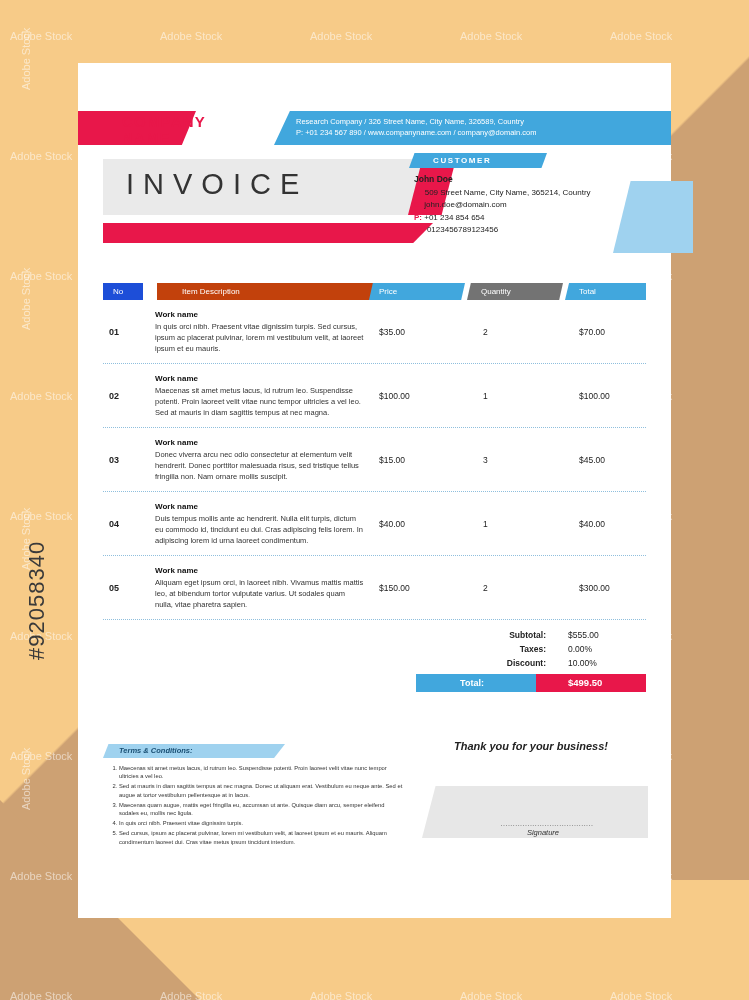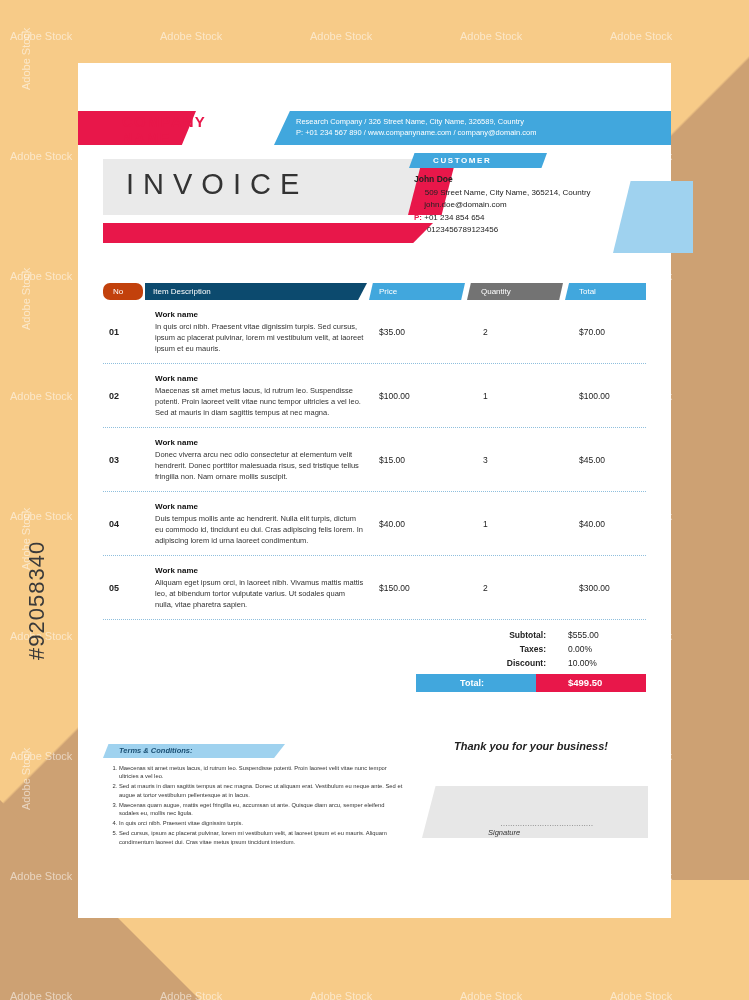--- a/index.html
+++ b/index.html
@@ -118,23 +118,23 @@
     clip-path: polygon(22% 0, 100% 0, 100% 100%, 0 100%);
   }
 
   
   .tbl { position:relative; margin:0 25px; }
   .thead { position:relative; height:17px; margin-top:4px; }
   .th {
     position:absolute; top:0; height:17px; color:#fff; font-size:8px;
     line-height:17px; font-weight:normal;
   }
-  .th-no   { left:0;   width:40px;  background:#c2410c; padding-left:10px;
-             clip-path: polygon(0 0, 100% 0, 100% 100%, 0 100%); border-radius: 7px; }
-  .th-desc { left:42px;width:222px; background:#0c4a6e; padding-left:8px;
+  .th-no   { left:0;   width:40px;  background:#1d4ed8; padding-left:10px;
+             clip-path: polygon(0 0, 100% 0, 100% 100%, 0 100%); }
+  .th-desc { left:54px;width:222px; background:#c2410c; padding-left:25px;
              clip-path: polygon(0 0, 100% 0, 96% 100%, 0 100%); }
   .th-price{ left:266px;width:96px; background:#41a7dd; padding-left:10px;
              clip-path: polygon(4% 0, 100% 0, 96% 100%, 0 100%); }
   .th-qty  { left:364px;width:96px; background:#737373; padding-left:14px;
              clip-path: polygon(4% 0, 100% 0, 96% 100%, 0 100%); }
   .th-total{ left:462px;width:81px; background:#41a7dd; padding-left:14px;
              clip-path: polygon(5% 0, 100% 0, 100% 100%, 0 100%); }
 
   .row { position:relative; border-bottom:1px dotted #8fbfdd; padding:9px 0 9px 0; }
   .row .no { position:absolute; left:6px; top:50%; transform:translateY(-50%); font-weight:bold; font-size:9px; color:#222; }
@@ -181,21 +181,21 @@
   .sig-box {
     position:absolute; right:-2px; top:42px; width:226px; height:52px;
     background:#e7e7e7;
     clip-path: polygon(6% 0, 100% 0, 100% 100%, 0 100%);
   }
   .sig-line {
     position:absolute; right:34px; top:76px; width:130px; text-align:center;
     font-size:7px; color:#555; letter-spacing:0.5px;
   }
   .sig-label {
-    position:absolute; right:28px; top:84px; width:130px; 
+    position:absolute; right:38px; top:84px; width:130px; text-align:center;
     font-size:7.5px; font-style:italic; color:#333;
   }
 </style>
 </head>
 <body>
 
 <div class="bg-dark"></div>
 <div class="bg-bottom"></div>
 <div class="bg-diag"></div>
 

